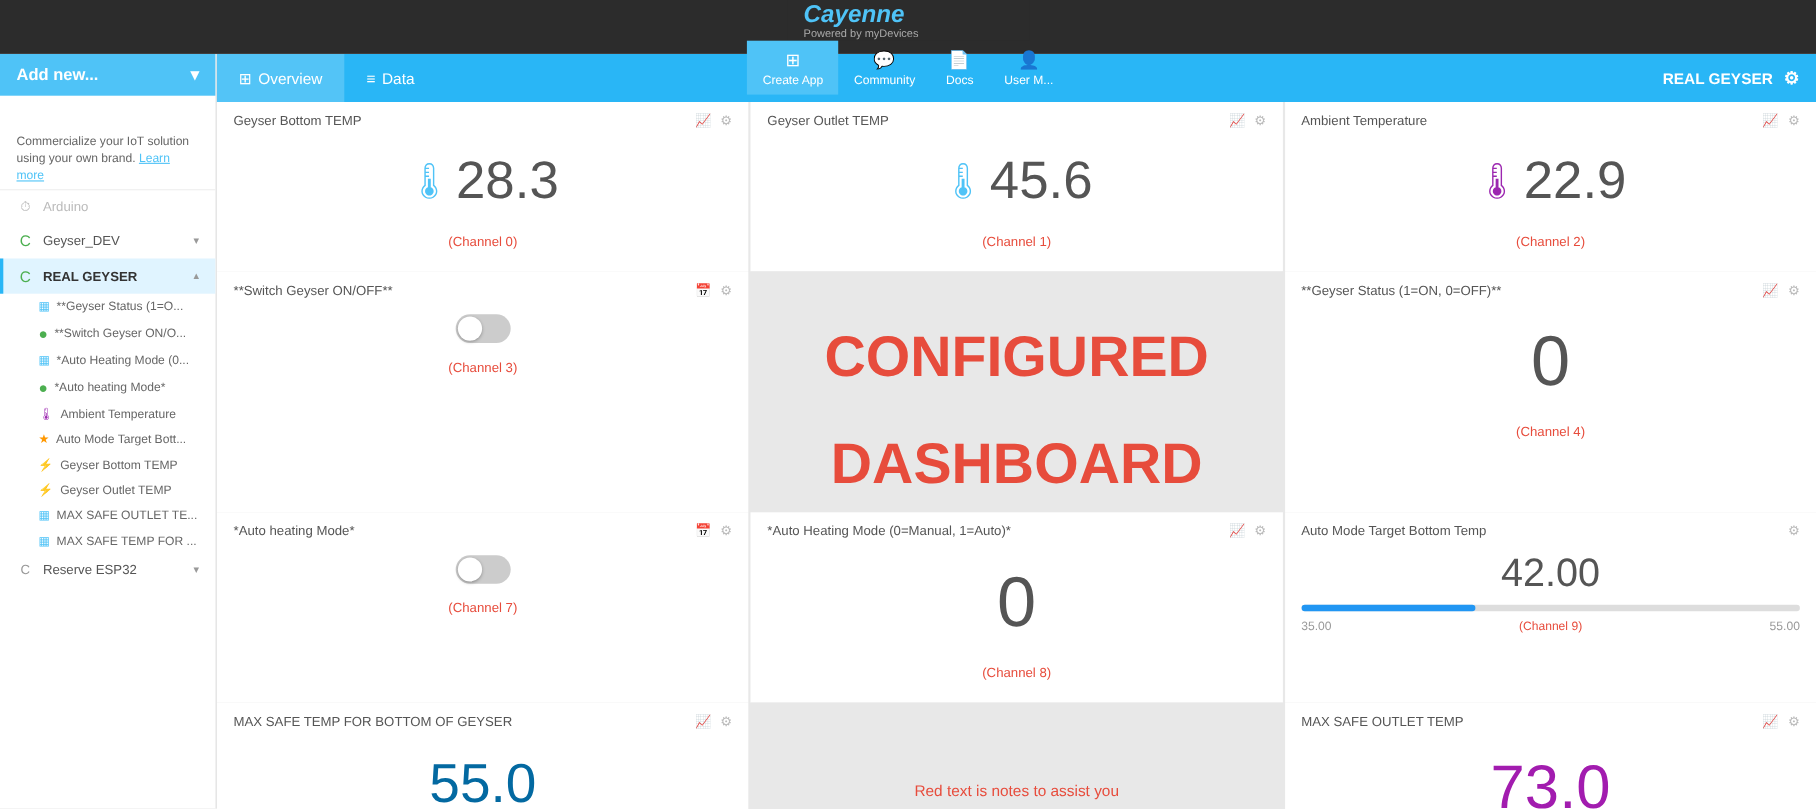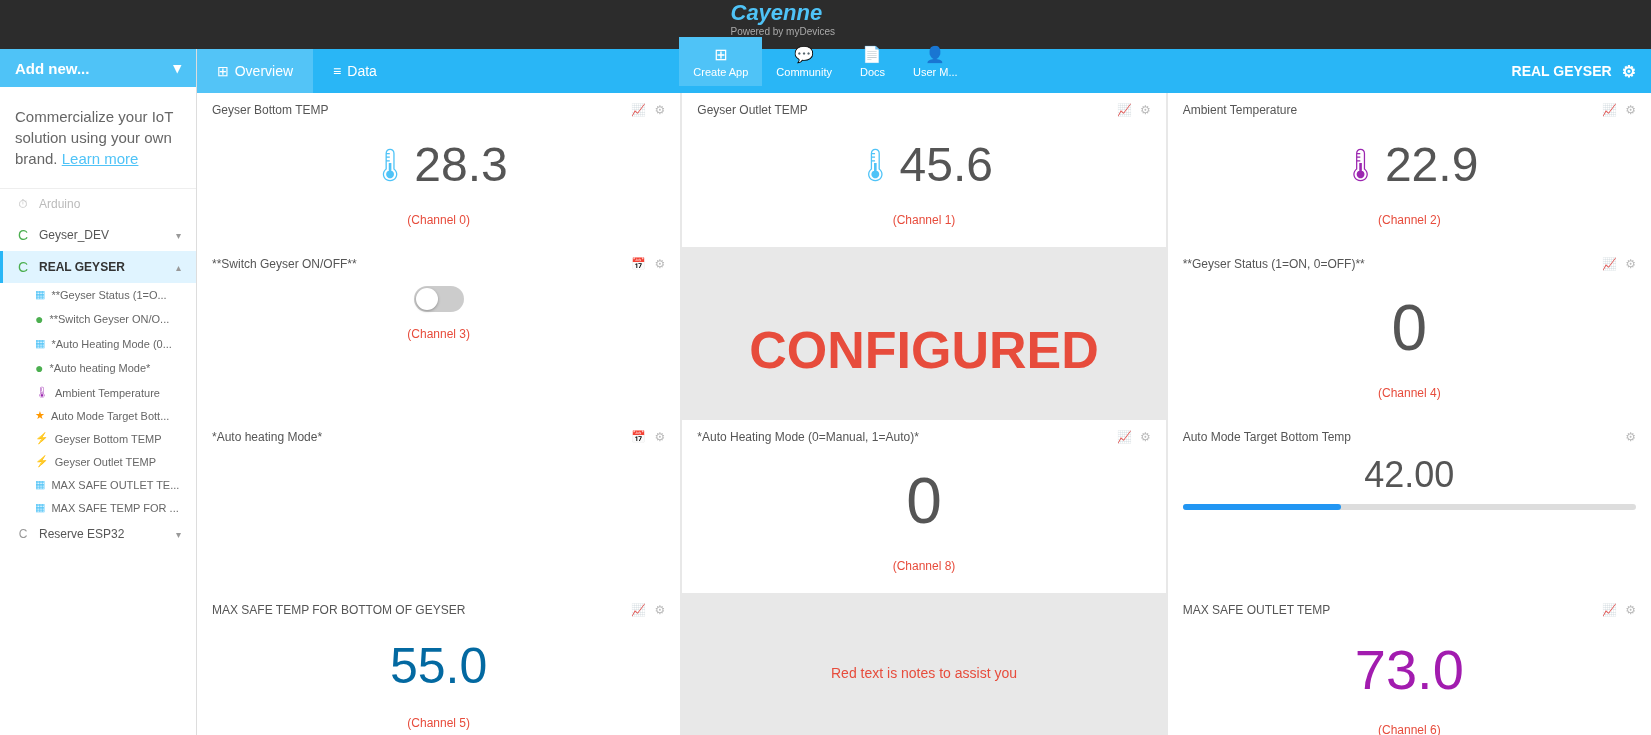--- a/index.html
+++ b/index.html
@@ -98,25 +98,26 @@
       background: #4fc3f7;
       color: white;
       padding: 10px 15px;
       font-size: 15px;
       font-weight: bold;
       cursor: pointer;
       border: none;
       width: 100%;
     }
     .sidebar-promo {
-      padding: 19px 15px;
-      font-size: 15px;
+      padding: 4px 15px;
+      font-size: 11px;
       color: #666;
       border-bottom: 1px solid #eee;
       line-height: 1.4;
+      margin-top: 31px;
     }
     .sidebar-promo a { color: #4fc3f7; }
     .sidebar-group-item {
       display: flex;
       align-items: center;
       padding: 8px 15px;
       font-size: 12px;
       color: #555;
       cursor: pointer;
       gap: 8px;
@@ -507,20 +508,21 @@
           </div>
           <div class="toggle-container">
             <div class="toggle-switch off"></div>
             <div class="widget-channel" style="margin-top:15px;">(Channel 3)</div>
           </div>
         </div>
 
         <div class="widget" style="background:#e8e8e8;display:flex;align-items:center;justify-content:center;">
           <div style="text-align:center;">
             <div class="overlay-text">CONFIGURED</div>
+            <div class="overlay-text">DASHBOARD</div>
           </div>
         </div>
 
         <div class="widget">
           <div class="widget-header">
             <span class="widget-title">**Geyser Status (1=ON, 0=OFF)**</span>
             <div class="widget-icons">
               <span>📈</span>
               <span>⚙</span>
             </div>
@@ -534,20 +536,24 @@
 
       <div class="dashboard-grid">
 
         <div class="widget">
           <div class="widget-header">
             <span class="widget-title">*Auto heating Mode*</span>
             <div class="widget-icons">
               <span>📅</span>
               <span>⚙</span>
             </div>
+          </div>
+          <div class="toggle-container">
+            <div class="toggle-switch off"></div>
+            <div class="widget-channel" style="margin-top:15px;">(Channel 7)</div>
           </div>
         </div>
 
         <div class="widget">
           <div class="widget-header">
             <span class="widget-title">*Auto Heating Mode (0=Manual, 1=Auto)*</span>
             <div class="widget-icons">
               <span>📈</span>
               <span>⚙</span>
             </div>
@@ -563,20 +569,25 @@
             <span class="widget-title">Auto Mode Target Bottom Temp</span>
             <div class="widget-icons">
               <span>⚙</span>
             </div>
           </div>
           <div class="slider-container">
             <div class="slider-value-large">42.00</div>
             <div class="slider-track">
               <div class="slider-fill"></div>
             </div>
+            <div class="slider-labels">
+              <span>35.00</span>
+              <span style="color:#e74c3c;">(Channel 9)</span>
+              <span>55.00</span>
+            </div>
           </div>
         </div>
       </div>
 
       <div class="dashboard-grid">
 
         <div class="widget">
           <div class="widget-header">
             <span class="widget-title">MAX SAFE TEMP FOR BOTTOM OF GEYSER</span>
             <div class="widget-icons">

